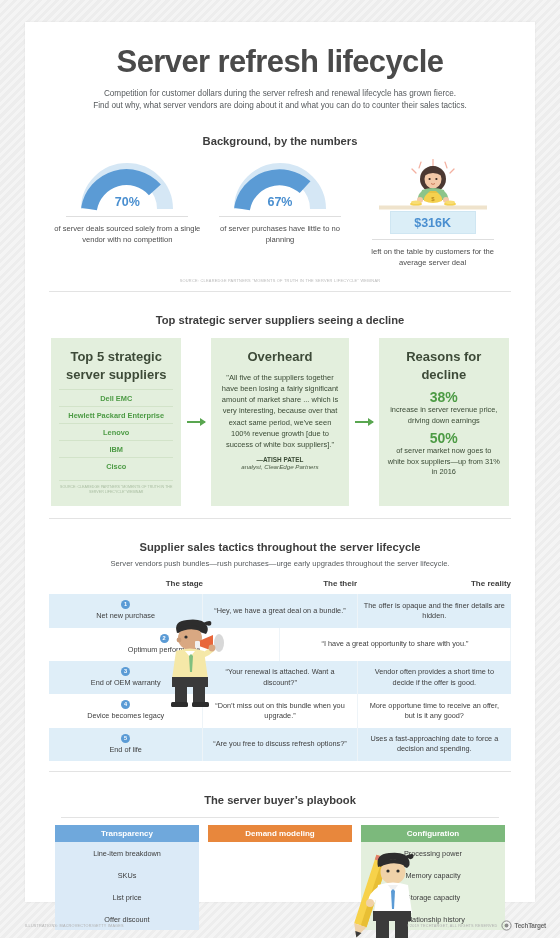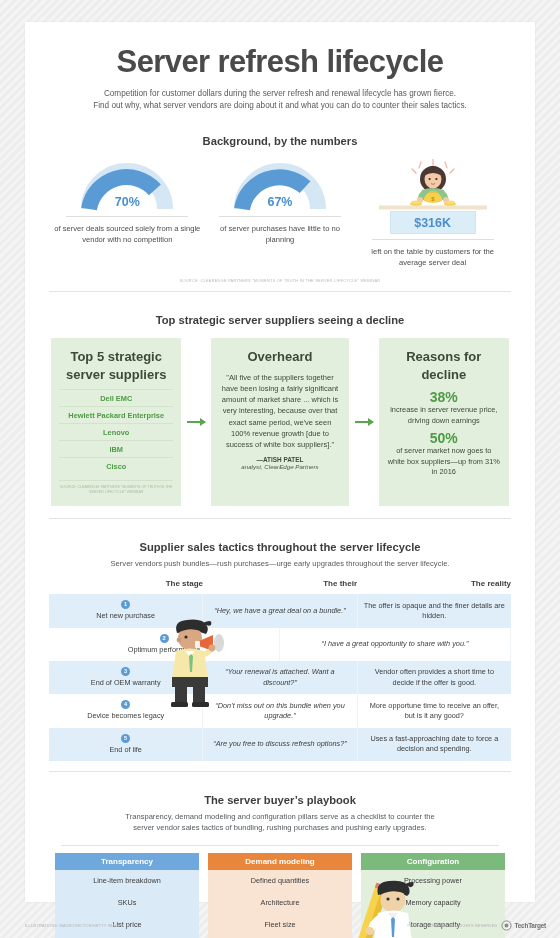--- a/index.html
+++ b/index.html
@@ -218,21 +218,21 @@
     text-align: center;
     padding: 6px 6px;
     font-size: 7.3px;
     color: #3d3d3d;
     line-height: 1.42;
     min-height: 33px;
     display: flex;
     flex-direction: column;
     justify-content: center;
   }
-  .tcell.pitch { font-style: italic; border-left: 1px solid #eef4f8; border-right: 1px solid #eef4f8; }
+  .tcell.pitch { border-left: 1px solid #eef4f8; border-right: 1px solid #eef4f8; }
   .stage-num {
     width: 9px; height: 9px; border-radius: 50%;
     background: #5b9bd5; color: #fff;
     font-size: 5.6px; font-weight: bold;
     line-height: 9px; text-align: center;
     margin: 0 auto 2px;
   }
 
   
   .pb { margin-top: 11px; padding: 0 14px; position: relative; }
@@ -488,47 +488,37 @@
         <rect x="12" y="85" width="17" height="5" rx="1.5" fill="#2d2d2d"></rect>
         <rect x="33" y="85" width="17" height="5" rx="1.5" fill="#2d2d2d"></rect>
       </svg>
     </div>
   </div>
 
   <div style="height:10px"></div>
   <div class="divider"></div>
 
   <div class="section-head">The server buyer’s playbook</div>
-  <div class="section-sub">
-    <span>Transparency, demand modeling and configuration pillars serve as a checklist to counter the</span><br>
-    <span>server vendor sales tactics of bundling, rushing purchases and pushing early upgrades.</span>
-  </div>
 
   <div class="pb">
     <div class="pb-rule"></div>
     <div class="pb-cols">
 
       <div class="pb-col">
         <div class="pb-head" style="background:#6fa8dc">Transparency</div>
         <div style="background:#dbeaf7">
           <div class="pb-item">Line-item breakdown</div>
           <div class="pb-item">SKUs</div>
           <div class="pb-item">List price</div>
           <div class="pb-item">Offer discount</div>
         </div>
       </div>
 
       <div class="pb-col">
         <div class="pb-head" style="background:#e8873c">Demand modeling</div>
-        <div style="background:#f9e3d3">
-          <div class="pb-item">Defined quantities</div>
-          <div class="pb-item">Architecture</div>
-          <div class="pb-item">Fleet size</div>
-          <div class="pb-item">Spend size</div>
-        </div>
       </div>
 
       <div class="pb-col">
         <div class="pb-head" style="background:#7cb97c">Configuration</div>
         <div style="background:#e3efdd">
           <div class="pb-item">Processing power</div>
           <div class="pb-item">Memory capacity</div>
           <div class="pb-item">Storage capacity</div>
           <div class="pb-item">Relationship history</div>
         </div>

